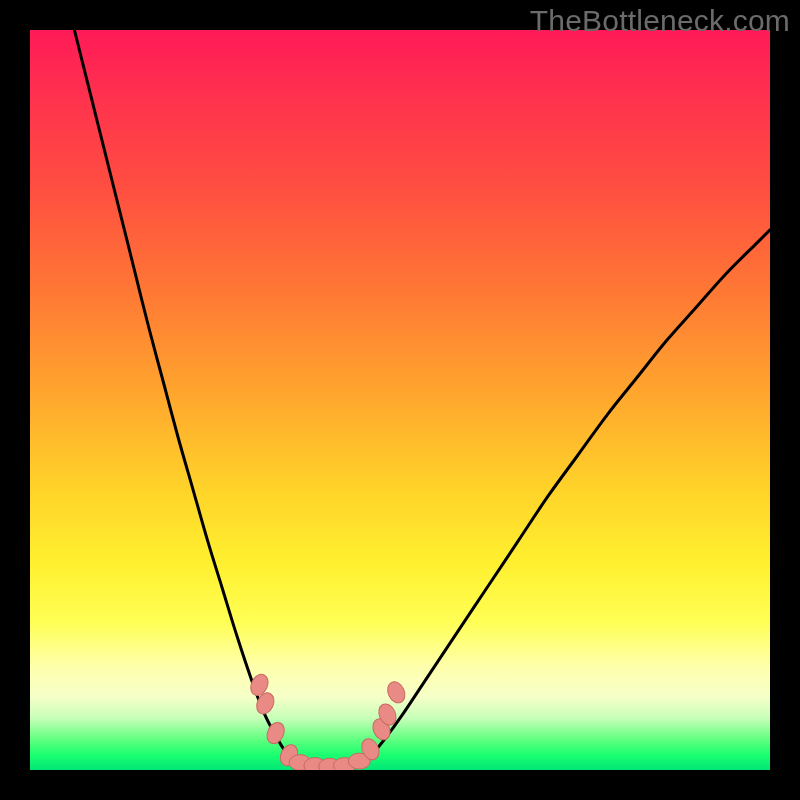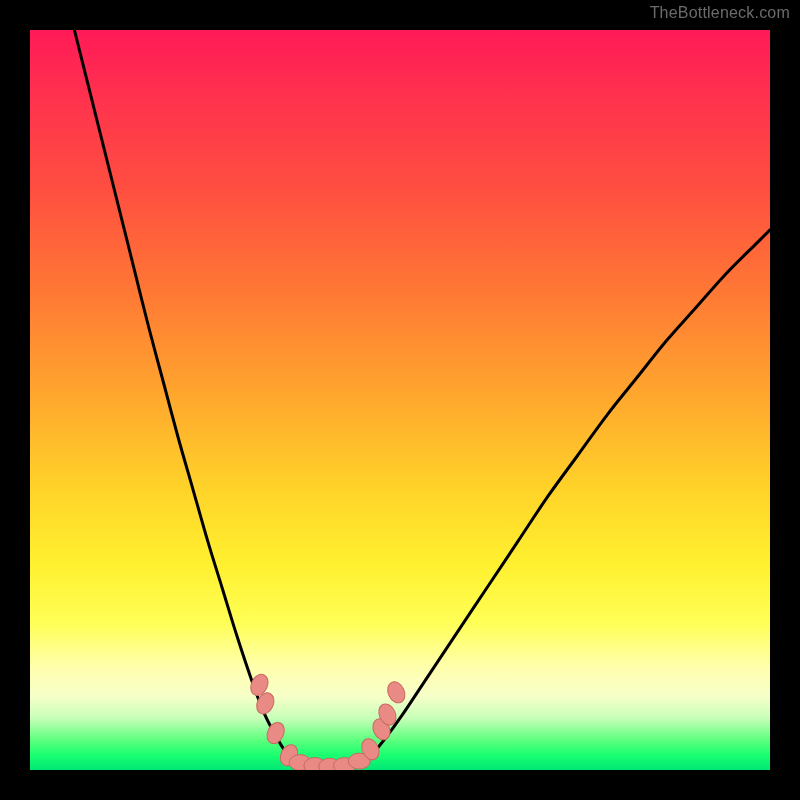--- a/index.html
+++ b/index.html
@@ -46,21 +46,21 @@
       #5cff7e 96%,
       #1aff70 98%,
       #00e676 100%
     );
   }
   .watermark {
     position: absolute;
     top: 4px;
     right: 10px;
     color: #6b6b6b;
-    font-size: 16px;
+    font-size: 30px;
     letter-spacing: 0.2px;
     font-weight: 500;
     user-select: none;
     margin-left: 20px;
   }
   svg.curve {
     position: absolute;
     inset: 0;
     width: 740px;
     height: 740px;

